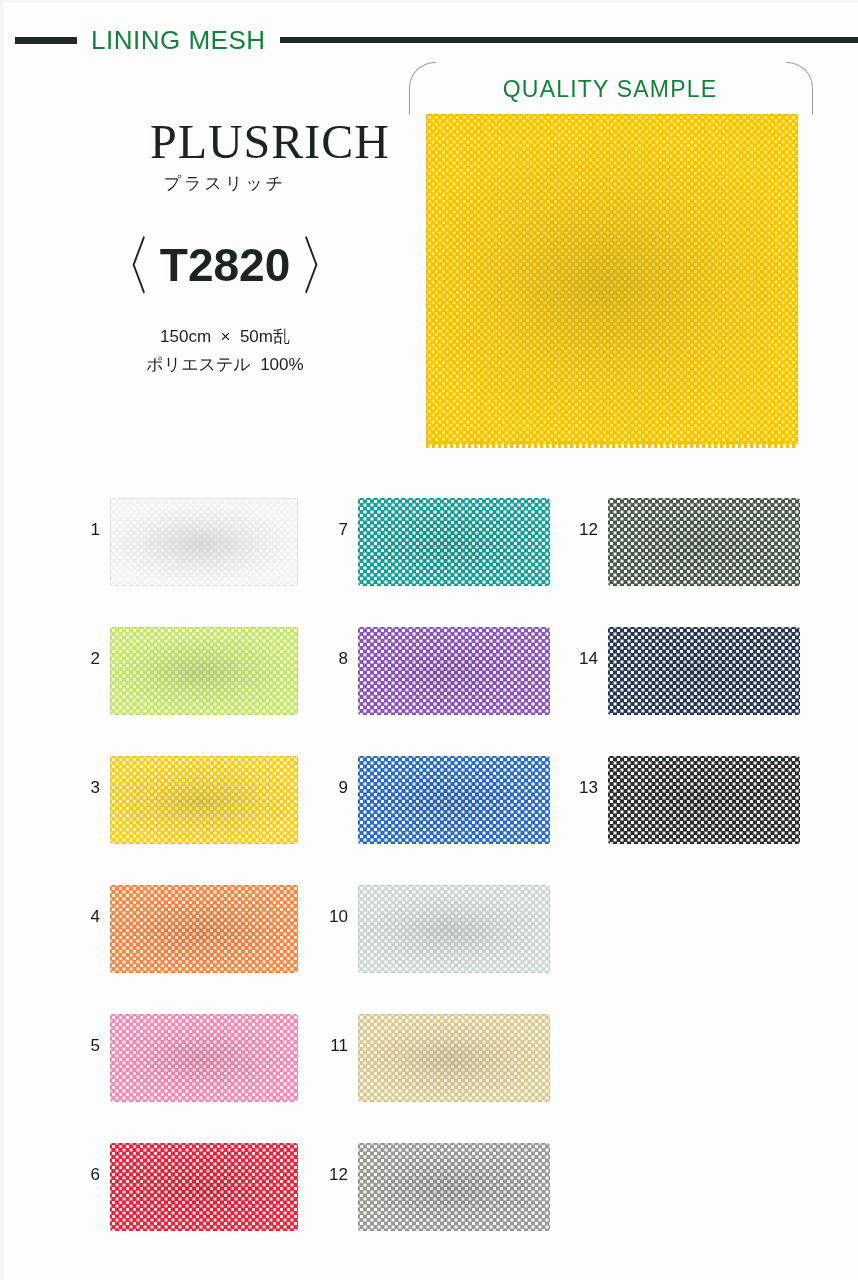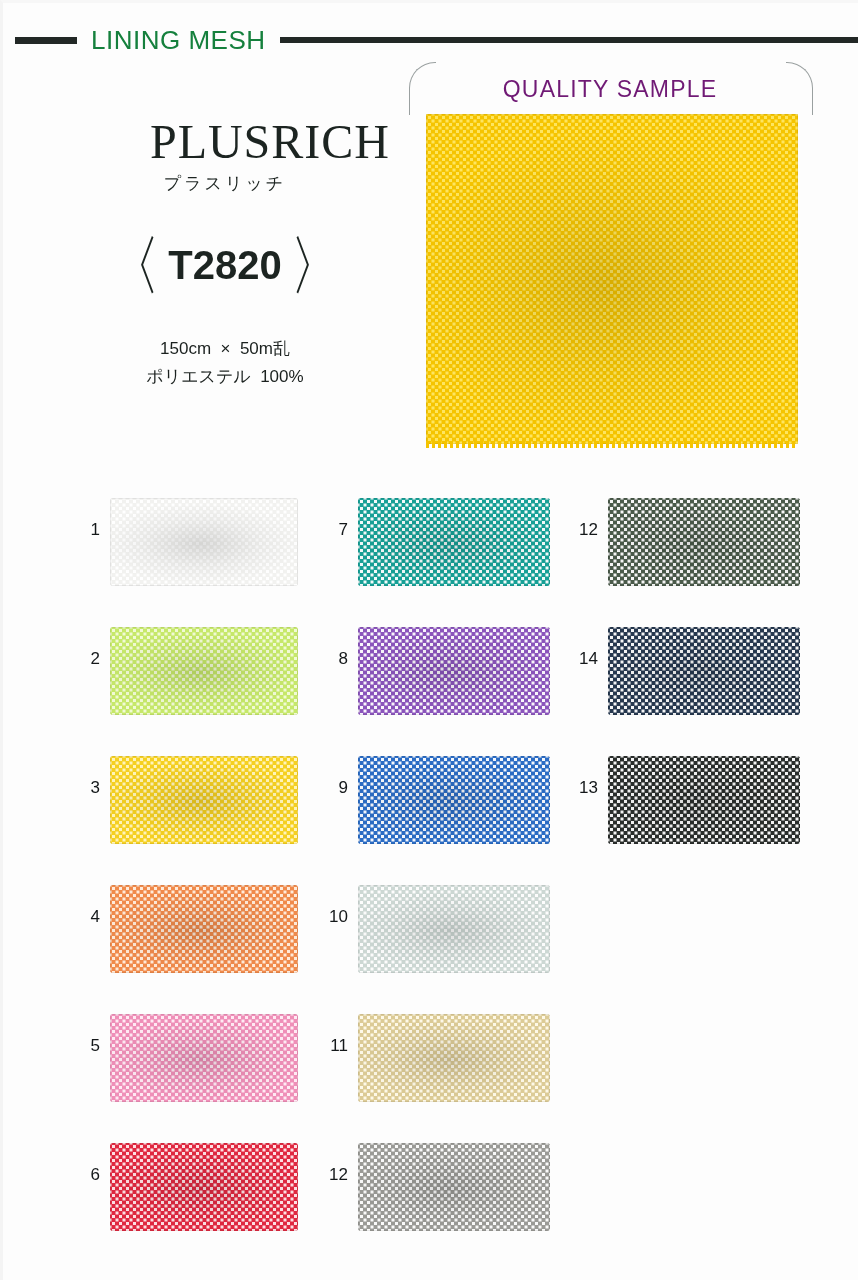--- a/index.html
+++ b/index.html
@@ -91,28 +91,28 @@
     gap: 8px;
   }
   .angle {
     font-size: 52px;
     font-weight: 300;
     line-height: 1;
     color: #1c2421;
     transform: scaleY(1.25);
   }
   #product-code {
-    font-size: 40px;
+    font-size: 46px;
     font-weight: 700;
     letter-spacing: 0px;
     color: #1c2421;
     line-height: 1;
   }
   #spec-block {
-    margin-top: 44px;
+    margin-top: 32px;
     font-size: 17px;
     line-height: 1.65;
     color: #1b211f;
   }
   .spec-line { white-space: pre; }
 
   
   #sample-area {
     position: absolute;
     left: 415px; top: 62px;
@@ -133,21 +133,21 @@
   #sample-tab-right {
     right: -8px;
     border-right: 1px solid #9aa0a0;
     border-top-right-radius: 26px;
   }
   #sample-caption {
     text-align: center;
     font-size: 23px;
     letter-spacing: 1.2px;
     padding-top: 14px;
-    color: #701a75;
+    color: #15803d;
   }
   #main-swatch {
     margin-top: 11px;
     margin-left: 11px;
     width: 372px;
     height: 330px;
     position: relative;
   }
   #main-swatch .fray-bottom {
     position: absolute;

